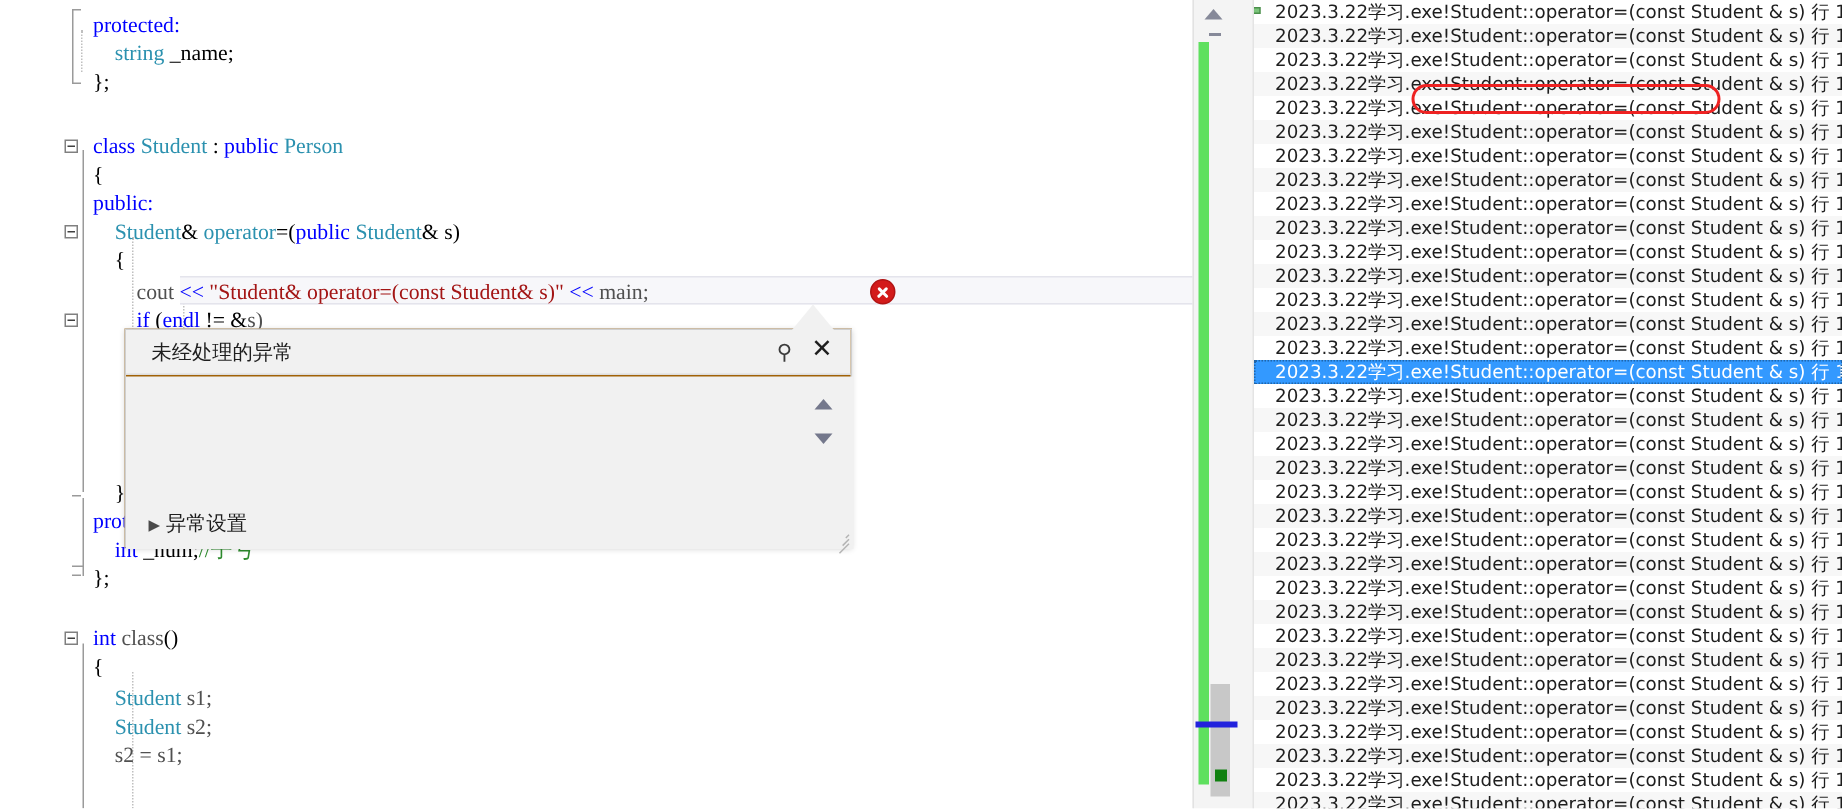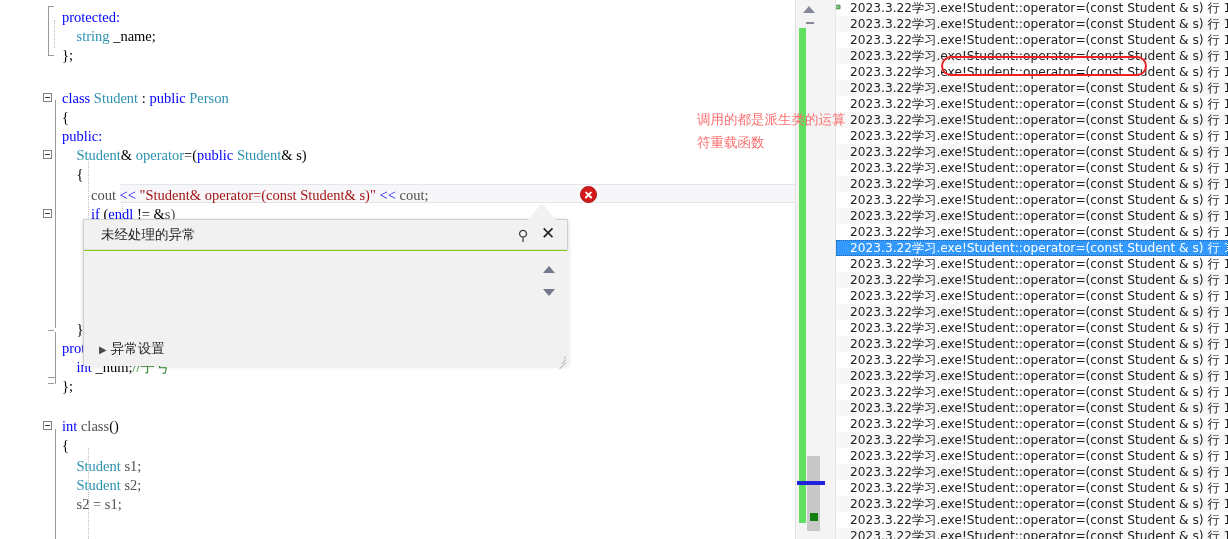--- a/index.html
+++ b/index.html
@@ -63,21 +63,21 @@
   .err-icon:before, .err-icon:after {
     content: ""; position: absolute; left: 3px; top: 7px;
     width: 9px; height: 2.4px; background: #fff; border-radius: 1px;
   }
   .err-icon:before { transform: rotate(45deg); }
   .err-icon:after  { transform: rotate(-45deg); }
 
   
   #exc-popup {
     position: absolute; left: 83px; top: 219px; width: 485px; height: 146px;
-    background: #84cc16; border: 1px solid #cfcfcf;
+    background: #a16207; border: 1px solid #cfcfcf;
     box-shadow: 0 1px 4px rgba(0,0,0,0.18);
     font-family: "DejaVu Sans", sans-serif;
   }
   #exc-pointer {
     position: absolute; left: 528px; top: 203px;
     width: 0; height: 0;
     border-left: 14px solid transparent;
     border-right: 14px solid transparent;
     border-bottom: 17px solid #f1f1f1;
     z-index: 2;
@@ -245,21 +245,21 @@
     <div id="code-lines">
         <div class="code-line" style="top: 8px;"><span class="txt"><span class="kw">protected:</span></span></div>
         <div class="code-line" style="top: 27px;"><span class="txt"><span class="typ">    string </span><span class="pl">_name;</span></span></div>
         <div class="code-line" style="top: 46px;"><span class="txt"><span class="pl">};</span></span></div>
         <div class="code-line" style="top: 65px;"><span class="txt"><span class="pl"></span></span></div>
         <div class="code-line" style="top: 89px;"><span class="txt"><span class="kw">class </span><span class="typ">Student</span><span class="pl"> : </span><span class="kw">public </span><span class="typ">Person</span></span></div>
         <div class="code-line" style="top: 108px;"><span class="txt"><span class="pl">{</span></span></div>
         <div class="code-line" style="top: 127px;"><span class="txt"><span class="kw">public:</span></span></div>
         <div class="code-line" style="top: 146px;"><span class="txt"><span class="pl">    </span><span class="typ">Student</span><span class="pl">&amp; </span><span class="typ">operator</span><span class="pl">=(</span><span class="kw">public </span><span class="typ">Student</span><span class="pl">&amp; s)</span></span></div>
         <div class="code-line" style="top: 165px;"><span class="txt"><span class="pl">    {</span></span></div>
-        <div class="code-line" style="top: 186px;"><span class="txt"><span class="op">        cout </span><span class="kw">&lt;&lt; </span><span class="str">"Student&amp; operator=(const Student&amp; s)"</span><span class="kw"> &lt;&lt; </span><span class="op">cout;</span></span></div>
+        <div class="code-line" style="top: 186px;"><span class="txt"><span class="op">        cout </span><span class="kw">&lt;&lt; </span><span class="str">"Student&amp; operator=(const Student&amp; s)"</span><span class="kw"> &lt;&lt; </span><span class="op">main;</span></span></div>
         <div class="code-line" style="top: 205px;"><span class="txt"><span class="pl">        </span><span class="kw">if </span><span class="pl">(</span><span class="kw">endl</span><span class="pl"> != &amp;</span><span class="op">s)</span></span></div>
         <div class="code-line" style="top: 320px;"><span class="txt"><span class="pl">    }</span></span></div>
         <div class="code-line" style="top: 339px;"><span class="txt"><span class="kw">protected:</span></span></div>
         <div class="code-line" style="top: 358px;"><span class="txt"><span class="kw">    int </span><span class="pl">_num;</span><span class="cmt">//子亏</span></span></div>
         <div class="code-line" style="top: 377px;"><span class="txt"><span class="pl">};</span></span></div>
         <div class="code-line" style="top: 396px;"><span class="txt"><span class="pl"></span></span></div>
         <div class="code-line" style="top: 417px;"><span class="txt"><span class="kw">int </span><span class="op">class</span><span class="pl">()</span></span></div>
         <div class="code-line" style="top: 436px;"><span class="txt"><span class="pl">{</span></span></div>
         <div class="code-line" style="top: 457px;"><span class="txt"><span class="pl">    </span><span class="typ">Student</span><span class="op"> s1;</span></span></div>
         <div class="code-line" style="top: 476px;"><span class="txt"><span class="pl">    </span><span class="typ">Student</span><span class="op"> s2;</span></span></div>
@@ -283,21 +283,20 @@
         <span class="tri-right">▶</span><span>异常设置</span>
       </div>
       <div class="resize-grip">
         <i style="top:8px;"></i>
           <i style="top:5px; width:6px;"></i>
           <i style="top:2px; width:3px;"></i>
       </div>
     </div>
   </div>
 
-  <div id="annot-text">调用的都是派生类的运算符重载函数</div>
 
   <div id="scroll-col">
     <div id="sb-up"></div>
     <div id="sb-mark-top"></div>
     <div id="annot-bar"></div>
     <div id="sb-thumb"></div>
     <div id="sb-bluemark"></div>
     <div id="sb-greenmark"></div>
   </div>
   <div id="gutter-strip"></div>

